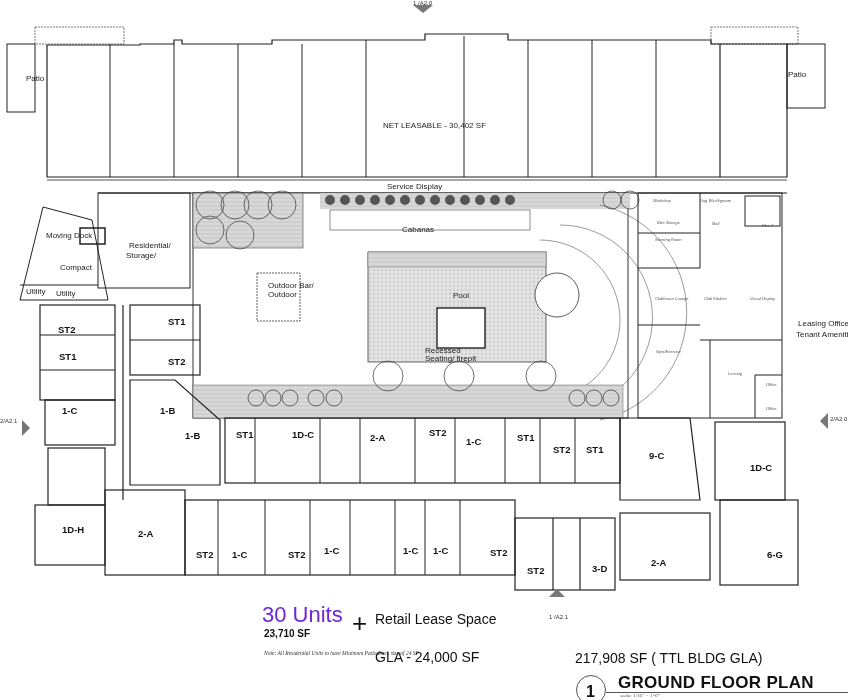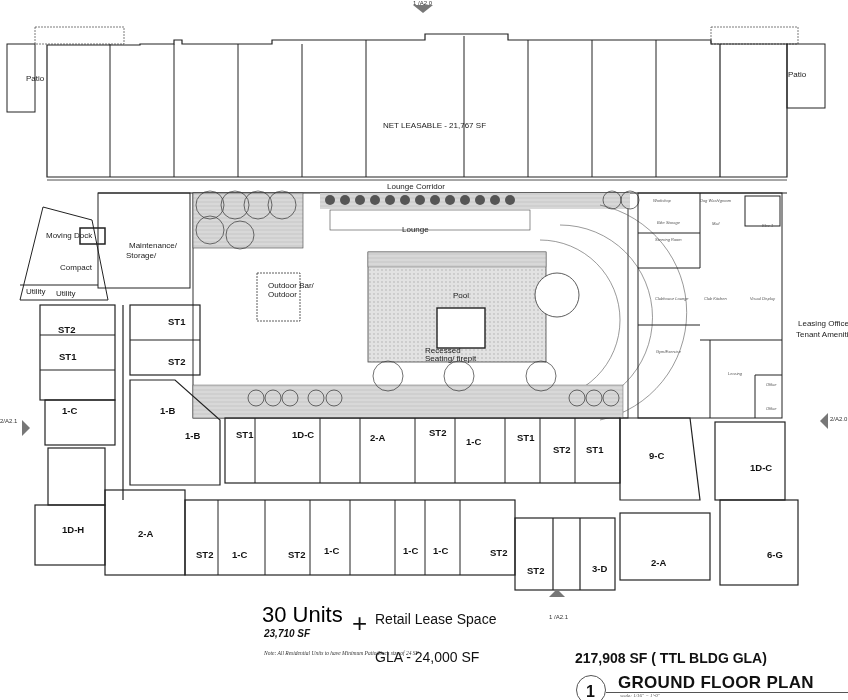--- a/index.html
+++ b/index.html
@@ -5,27 +5,27 @@
   * { box-sizing: border-box; margin: 0; padding: 0; }
   html, body { width: 848px; height: 700px; background: #ffffff; overflow: hidden; }
   body { position: relative; font-family: "Liberation Sans", sans-serif; color: #111; }
   #plan { position: absolute; left: 0; top: 0; width: 848px; height: 700px; }
   .lbl { position: absolute; font-family: "Liberation Sans", sans-serif; white-space: nowrap; color: #222; line-height: 1; }
   .room-sm { font-size: 8px; }
   .room-tiny { font-size: 4px; font-style: italic; color: #555; }
   .unit { font-size: 9.5px; font-weight: bold; color: #111; }
   .area-lbl { font-size: 8px; }
   .sec-marker { position: absolute; font-size: 6px; color: #333; }
-  .units-big { position: absolute; left: 262px; top: 602px; font-size: 22px; color: #000000; }
-  .units-sf { position: absolute; left: 264px; top: 628px; font-size: 10px; font-weight: bold; font-style: italic; }
+  .units-big { position: absolute; left: 262px; top: 602px; font-size: 22px; color: #6d28d9; }
+  .units-sf { position: absolute; left: 264px; top: 628px; font-size: 10px; font-weight: bold; }
   .plus { position: absolute; left: 352px; top: 608px; font-size: 26px; font-weight: 300; color: #111; }
   .retail1 { position: absolute; left: 375px; top: 611px; font-size: 14px; }
   .retail2 { position: absolute; left: 375px; top: 625px; font-size: 14px; margin-top: 24px; }
   .note { position: absolute; left: 264px; top: 650px; font-size: 5.5px; font-style: italic; font-family: "Liberation Serif", serif; color: #333; }
-  .ttl { position: absolute; left: 575px; top: 650px; font-size: 14px; font-weight: bold; }
+  .ttl { position: absolute; left: 575px; top: 650px; font-size: 14px; font-weight: normal; }
   .title-circle { position: absolute; left: 576px; top: 675px; width: 30px; height: 30px; border: 1px solid #555; border-radius: 50%; }
   .title-num { position: absolute; left: 586px; top: 683px; font-size: 16px; font-weight: bold; }
   .title-main { position: absolute; left: 618px; top: 673px; font-size: 17px; font-weight: bold; letter-spacing: 0.3px; }
   .title-rule { position: absolute; left: 606px; top: 692px; width: 242px; height: 1px; background: #555; }
   .scale { position: absolute; left: 620px; top: 693px; font-size: 5px; font-style: italic; color: #555; font-family: "Liberation Serif", serif; }
 </style>
 </head>
 <body>
 
 <svg id="plan" viewBox="0 0 848 700" xmlns="http://www.w3.org/2000/svg">
@@ -184,31 +184,31 @@
 
   <g fill="#777">
     <polygon points="22,420 22,436 30,428"></polygon>
     <polygon points="828,413 828,429 820,421"></polygon>
     <polygon points="549,597 565,597 557,589"></polygon>
   </g>
 </svg>
 
 <span class="lbl room-sm" style="left:26px;top:75px">Patio</span>
 <span class="lbl room-sm" style="left:788px;top:71px">Patio</span>
-<span class="lbl area-lbl" style="left:383px;top:122px">NET LEASABLE - 21,767 SF</span>
-<span class="lbl area-lbl" style="left:387px;top:183px">Lounge Corridor</span>
+<span class="lbl area-lbl" style="left:383px;top:122px">NET LEASABLE - 30,402 SF</span>
+<span class="lbl area-lbl" style="left:387px;top:183px">Service Display</span>
 
 <span class="lbl room-sm" style="left:46px;top:232px"><span>Moving Dock</span></span>
 <span class="lbl room-sm" style="left:60px;top:264px">Compact</span>
 <span class="lbl room-sm" style="left:26px;top:288px">Utility</span>
 <span class="lbl room-sm" style="left:56px;top:290px">Utility</span>
-<span class="lbl room-sm" style="left:129px;top:242px">Maintenance/</span>
+<span class="lbl room-sm" style="left:129px;top:242px">Residential/</span>
 <span class="lbl room-sm" style="left:126px;top:252px">Storage/</span>
 
-<span class="lbl room-sm" style="left:402px;top:226px">Lounge</span>
+<span class="lbl room-sm" style="left:402px;top:226px">Cabanas</span>
 <span class="lbl room-sm" style="left:453px;top:292px">Pool</span>
 <span class="lbl room-sm" style="left:268px;top:282px">Outdoor Bar/</span>
 <span class="lbl room-sm" style="left:268px;top:291px">Outdoor</span>
 <span class="lbl room-sm" style="left:425px;top:347px">Recessed</span>
 <span class="lbl room-sm" style="left:425px;top:355px">Seating/ firepit</span>
 
 <span class="lbl room-tiny" style="left:653px;top:199px">Workshop</span>
 <span class="lbl room-tiny" style="left:700px;top:199px">Dog Wash/groom</span>
 <span class="lbl room-tiny" style="left:657px;top:221px">Bike Storage</span>
 <span class="lbl room-tiny" style="left:712px;top:222px">Mail</span>

